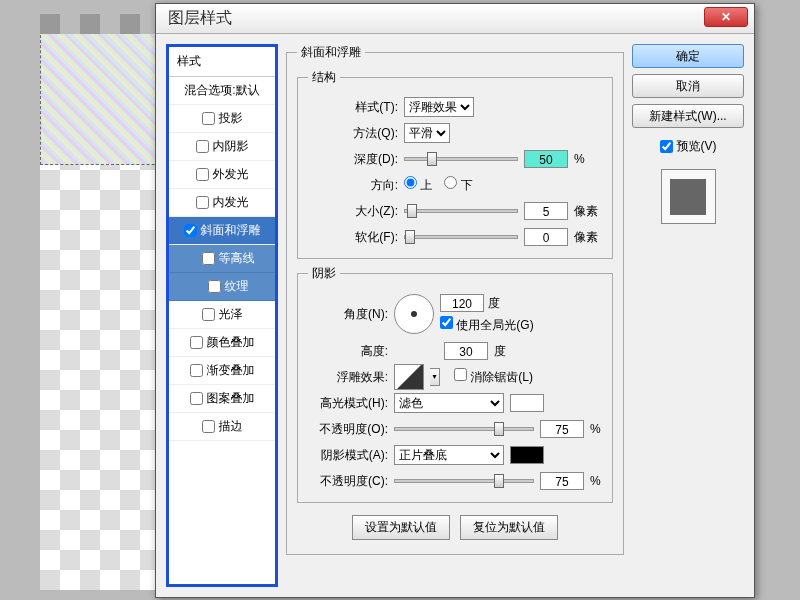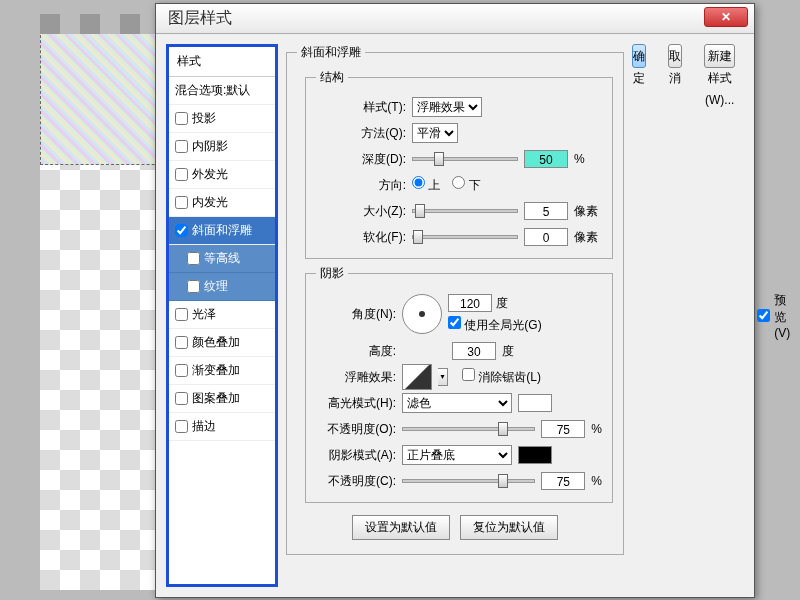--- a/index.html
+++ b/index.html
@@ -10,30 +10,30 @@
 
 .dialog { position: absolute; left: 155px; top: 3px; width: 600px; height: 595px; background: #f0f0f0; border: 1px solid #555; box-shadow: 2px 2px 8px rgba(0,0,0,.4); }
 .titlebar { height: 30px; background: linear-gradient(#fff,#e8e8e8); border-bottom: 1px solid #aaa; display: flex; align-items: center; padding: 0 0 0 12px; position: relative; }
 .titlebar-title { font-size: 16px; color: #333; }
 .close-btn { position: absolute; right: 6px; top: 3px; width: 44px; height: 20px; background: linear-gradient(#e77,#c33); border: 1px solid #a22; border-radius: 3px; color: #fff; text-align: center; line-height: 18px; font-weight: bold; cursor: pointer; }
 
 .content { display: flex; padding: 10px; gap: 8px; height: calc(100% - 30px); }
 
 .styles-panel { width: 112px; background: #fff; border: 3px solid #1d4ed8; }
 .styles-header { padding: 6px 8px; border-bottom: 1px solid #ccc; }
-.styles-row { padding: 5px 6px; border-bottom: 1px solid #eee; display: flex; align-items: center; gap: 4px; cursor: pointer; }
+.styles-row { padding: 5px 6px; border-bottom: 1px solid #eee; display: flex; align-items: center; gap: 4px; cursor: pointer; justify-content: center; }
 .styles-row input { margin: 0; }
 .styles-row.selected { background: #3a76c4; color: #fff; }
 .styles-sub { padding-left: 18px; background: #5a8cc8; color: #fff; border-bottom: 1px solid #4a7cb8; }
 .styles-sub input { accent-color: #fff; }
 
 .main-panel { flex: 1; display: flex; flex-direction: column; gap: 6px; }
 fieldset { border: 1px solid #aaa; padding: 8px 10px; background: #f0f0f0; }
 legend { padding: 0 4px; font-size: 12px; }
-.inner-fs { margin-bottom: 6px; margin-left: 8px; }
+.inner-fs { margin-bottom: 6px; }
 .row { display: flex; align-items: center; height: 26px; gap: 6px; }
 .lbl { width: 90px; text-align: right; }
 .lbl-s { width: 80px; text-align: right; }
 select { height: 20px; font-size: 12px; border: 1px solid #888; background: #fff; }
 .slider { flex: 1; max-width: 140px; height: 4px; background: #ccc; position: relative; border: 1px solid #999; }
 .thumb { position: absolute; top: -6px; width: 10px; height: 14px; background: linear-gradient(#fff,#ccc); border: 1px solid #666; }
 .numbox { width: 44px; height: 18px; border: 1px solid #888; background: #fff; text-align: center; line-height: 18px; }
 .numbox.hl { background: #5eead4; }
 .unit { width: 28px; }
 .radio-row { display: flex; gap: 12px; align-items: center; }
@@ -41,21 +41,21 @@
 .angle-dot { position: absolute; width: 6px; height: 6px; background: #333; border-radius: 50%; left: 50%; top: 50%; transform: translate(-50%,-50%); }
 .swatch { width: 34px; height: 18px; border: 1px solid #888; display: inline-block; }
 .swatch.blk { background: #000; }
 .swatch.wht { background: #fff; }
 .contour { width: 30px; height: 26px; border: 1px solid #888; background: linear-gradient(135deg,#fff 48%,#333 52%); display: inline-block; }
 .drop { width: 10px; height: 18px; border: 1px solid #888; border-left: none; background: linear-gradient(#fff,#ddd); display: inline-block; text-align: center; line-height: 16px; font-size: 8px; }
 
 .btns-bottom { display: flex; gap: 10px; justify-content: center; padding: 6px 0; }
 .btn { padding: 3px 12px; border: 1px solid #888; background: linear-gradient(#fff,#e0e0e0); cursor: pointer; }
 
-.right-panel { width: 112px; display: flex; flex-direction: row; gap: 22px; align-items: stretch; }
+.right-panel { width: 112px; display: flex; flex-direction: column; gap: 6px; align-items: stretch; }
 .rbtn { height: 24px; border: 1px solid #888; background: linear-gradient(#fff,#e0e0e0); cursor: pointer; text-align: center; line-height: 22px; border-radius: 3px; }
 .rbtn.primary { background: linear-gradient(#cfe8ff,#a0d0ff); border-color: #4a8cc8; }
 .preview-chk { display: flex; align-items: center; gap: 4px; justify-content: center; padding: 4px 0; }
 .preview-box { width: 55px; height: 55px; border: 1px solid #888; background: #f8f8f8; margin: 4px auto; display: flex; align-items: center; justify-content: center; }
 .preview-inner { width: 36px; height: 36px; background: #666; }
 </style>
 </head>
 <body>
 
 <div class="bg-checker"></div>

